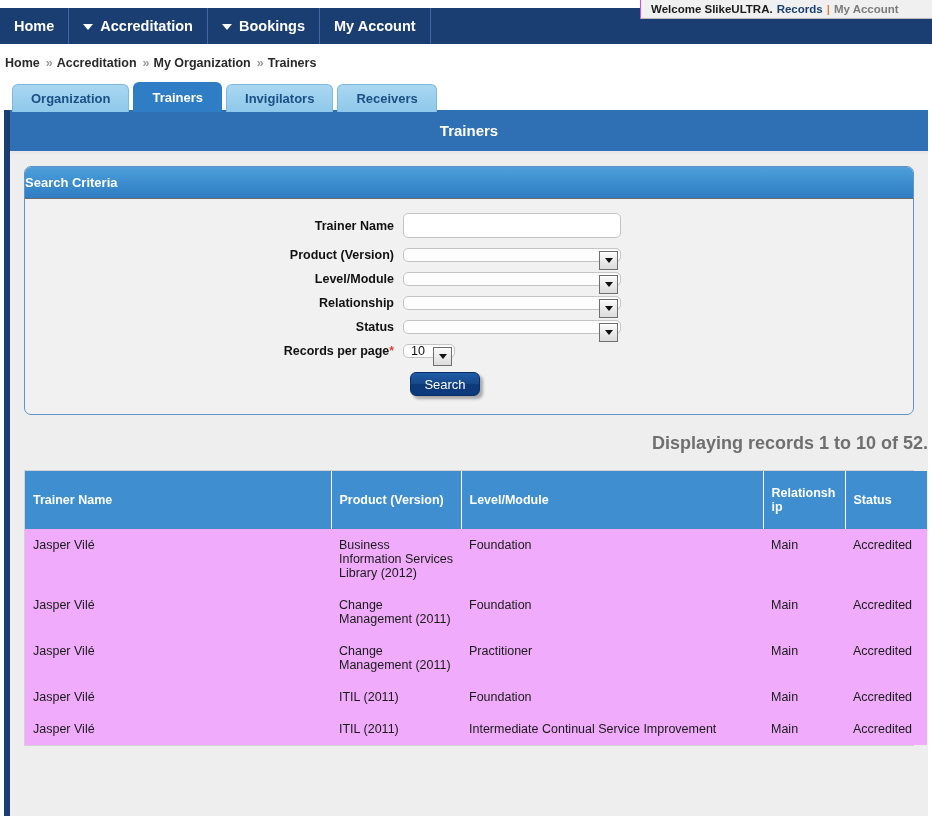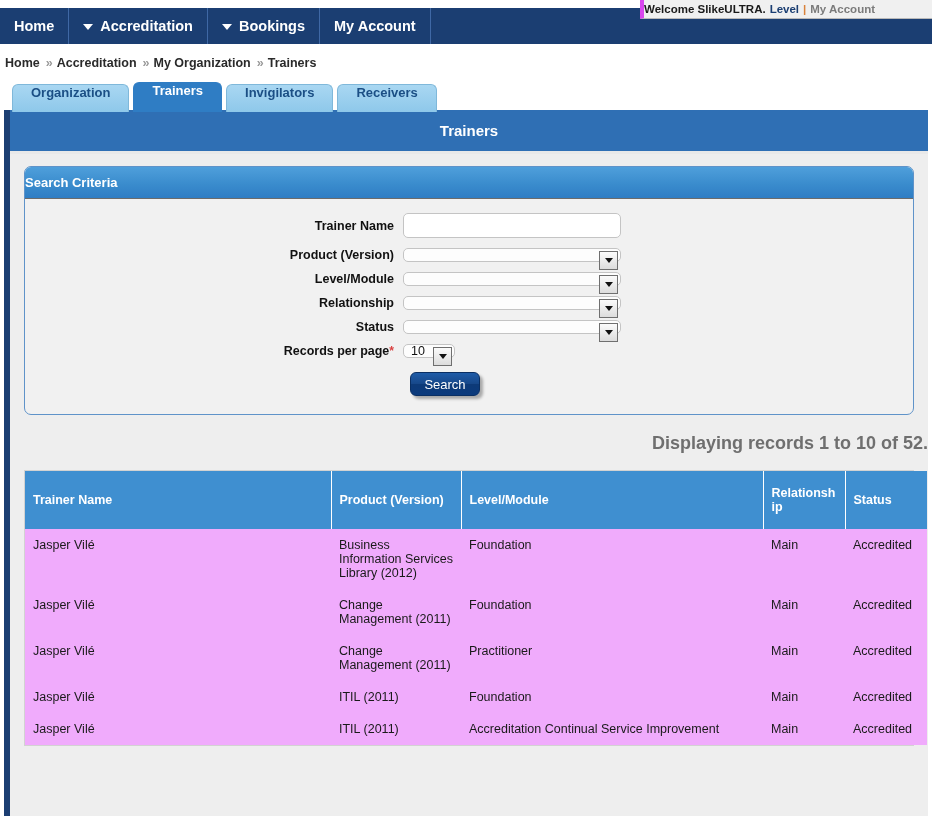--- a/index.html
+++ b/index.html
@@ -10,23 +10,24 @@
     font-family: "Liberation Sans", sans-serif;
     overflow: hidden;
   }
 
   
   .welcome-strip {
     position: absolute;
     top: 0; left: 640px;
     width: 292px; height: 19px;
     background: #f0f0f0;
-    border-left: 4px solid #d946ef;
+    border-left: 1px solid #d946ef;
     border-bottom: 1px solid #b9b9b9;
     display: flex; align-items: center;
+    padding-left: 10px;
     font-size: 11.5px; font-weight: bold;
     color: #333333;
     white-space: nowrap;
     overflow: hidden;
     z-index: 5;
   }
   .welcome-strip .user { color: #1a1a1a; }
   .welcome-strip a { color: #1b3e72; text-decoration: none; }
   .welcome-strip .sep { color: #d9823b; margin: 0 4px; font-weight: bold; }
   .welcome-strip .muted { color: #7b7b7b; }
@@ -81,21 +82,21 @@
   
   .tabstrip {
     position: absolute;
     top: 82px; left: 12px;
     display: flex; align-items: flex-end;
     gap: 4px;
     z-index: 3;
   }
   .tab {
     height: 28px;
-    display: flex; 
+    display: flex; align-items: center;
     padding: 0 18px;
     font-size: 13px; font-weight: bold;
     border-radius: 6px 6px 0 0;
     background: linear-gradient(to bottom, #a9d7f2 0%, #8ec8ea 100%);
     color: #1b4f85;
     border: 1px solid #7fb8da;
     border-bottom: none;
     cursor: pointer;
     white-space: nowrap;
   }
@@ -259,21 +260,21 @@
   .col-prod { width: 130px; }
   .col-level { width: 302px; }
   .col-rel   { width: 82px; }
   .col-stat  { width: 82px; }
 </style>
 </head>
 <body>
 
 <div class="welcome-strip">
   <span class="user">Welcome SlikeULTRA.</span>
-  <a href="#" style="margin-left:4px;">Level</a>
+  <a href="#" style="margin-left:4px;">Records</a>
   <span class="sep">|</span>
   <a href="#" class="muted">My Account</a>
 </div>
 
 <div class="navbar">
   <div class="nav-item">
     <span>Home</span>
   </div>
   <div class="nav-item">
     <span class="nav-caret"></span>
@@ -413,21 +414,21 @@
         <tr>
           <td>Jasper Vilé</td>
           <td>ITIL (2011)</td>
           <td>Foundation</td>
           <td>Main</td>
           <td>Accredited</td>
         </tr>
         <tr>
           <td>Jasper Vilé</td>
           <td>ITIL (2011)</td>
-          <td>Accreditation Continual Service Improvement</td>
+          <td>Intermediate Continual Service Improvement</td>
           <td>Main</td>
           <td>Accredited</td>
         </tr>
       </tbody>
     </table>
   </div>
 
 </div>
 
 </body></html>

